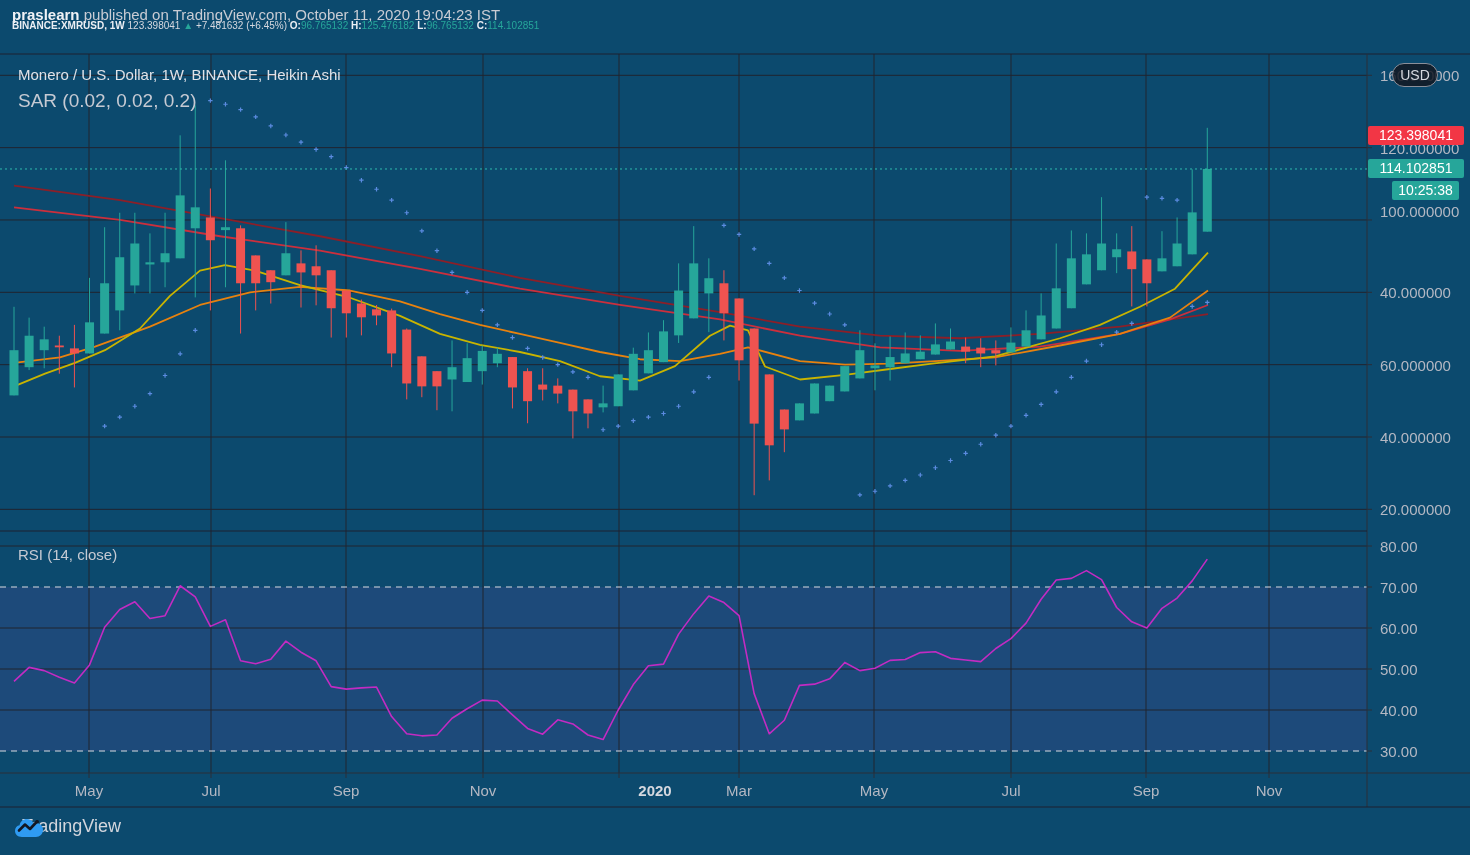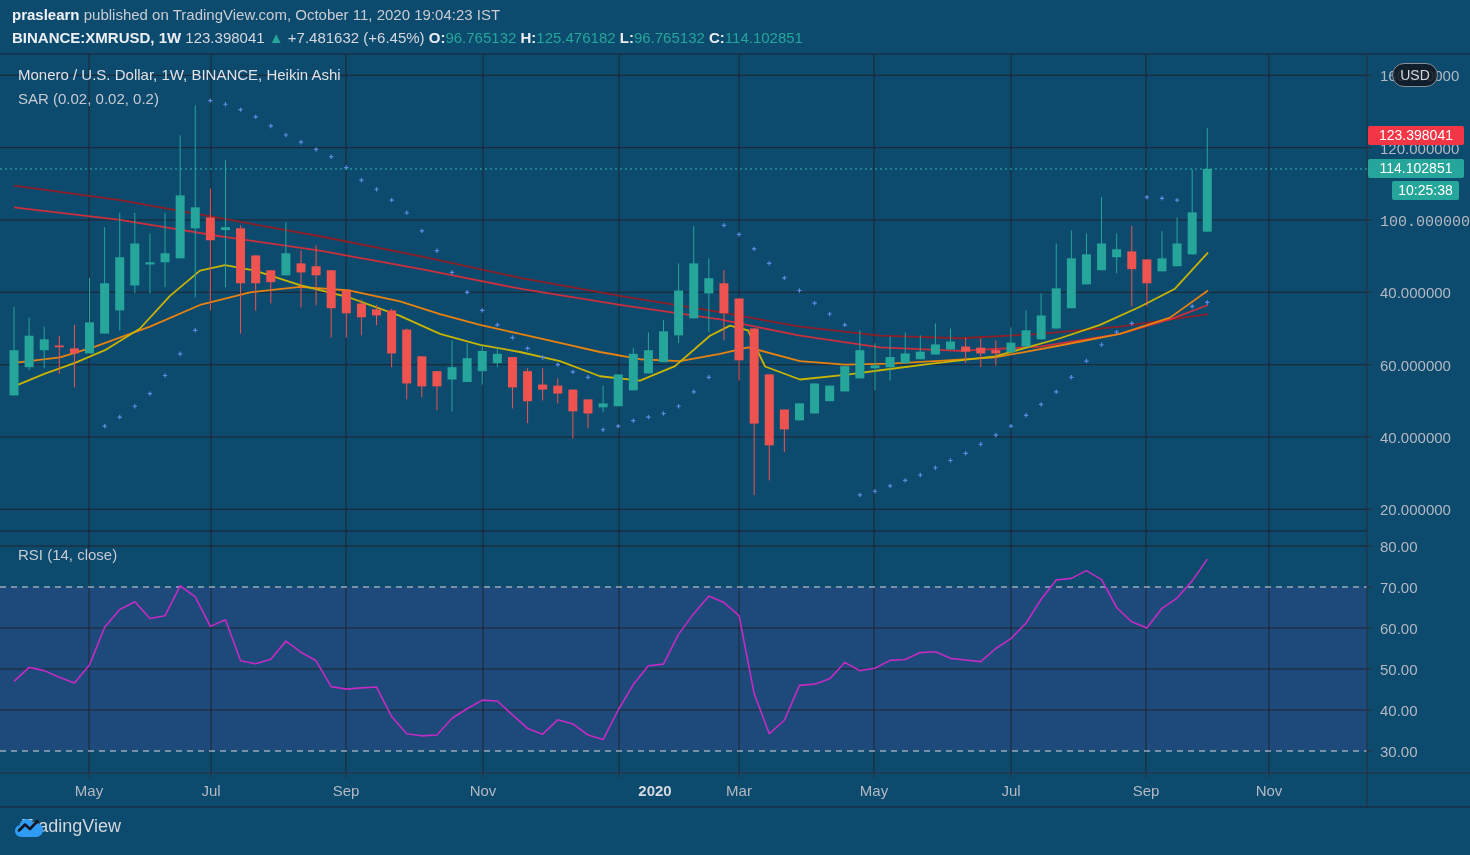--- a/index.html
+++ b/index.html
@@ -1,26 +1,26 @@
 <!DOCTYPE html>
 <html><head>
 <meta charset="utf-8">
 <style>
   html,body{margin:0;padding:0;background:#0d111a;}
   .app{position:relative;width:1470px;height:855px;background:#0c4a6e;overflow:hidden;
        font-family:"Liberation Sans",sans-serif;-webkit-font-smoothing:antialiased;}
   .hdr1{position:absolute;left:12px;top:6px;font-size:15px;color:#c9ccd4;white-space:pre;}
   .hdr1 b{color:#f0f2f6;}
-  .hdr2{position:absolute;left:12px;top:29px;font-size:15px;color:#d5d8df;white-space:pre;}
+  .hdr2{position:absolute;left:12px;top:20px;font-size:10px;color:#d5d8df;white-space:pre;}
   .hdr2 .sym{font-weight:bold;color:#eceff4;}
   .hdr2 .teal{color:#26a69a;}
   .hdr2 .lbl{font-weight:bold;color:#eceff4;}
   .legend{position:absolute;left:18px;top:66px;z-index:5;}
   .legend .t{font-size:15px;font-weight:normal;color:#dfe2e8;margin-bottom:7px;}
-  .legend .s{font-size:15px;color:#c6cad3;margin-bottom:5px;}
+  .legend .s{font-size:19px;color:#c6cad3;margin-bottom:5px;}
   .rsi-legend{position:absolute;left:18px;top:546px;font-size:15px;color:#c6cad3;z-index:5;}
   svg{position:absolute;left:0;top:0;}
   .usd{position:absolute;left:1392px;top:63px;width:44px;height:22px;border:1px solid #8a8f9a;
        border-radius:12px;color:#d5d8df;font-size:14px;text-align:center;line-height:22px;
        background:rgba(19,23,34,.85);z-index:6;cursor:pointer;}
   .tag{position:absolute;left:1368px;width:96px;height:19px;color:#fff;font-size:14px;
        text-align:center;line-height:19px;z-index:6;border-radius:2px;}
   .tick-label{position:absolute;left:1380px;font-size:15px;color:#b4b8c3;z-index:4;}
   .time-label{position:absolute;top:782px;font-size:15px;color:#b4b8c3;transform:translateX(-50%);z-index:4;}
   .time-label.bold{font-weight:bold;color:#d5d8df;}
@@ -340,21 +340,21 @@
 
   <div class="usd">USD</div>
 
   <div class="tag" id="tag-last" style="background: rgb(242, 54, 69); top: 125.849px;">123.398041</div>
   <div class="tag" id="tag-close" style="background: rgb(38, 166, 154); top: 159.47px;">114.102851</div>
   <div class="tag" id="tag-countdown" style="background: rgb(38, 166, 154); top: 180.97px; left: 1392px; width: 67px;">10:25:38</div>
 
   <div id="price-axis">
       <div class="tick-label" style="top: 67.3px;">160.000000</div>
       <div class="tick-label" style="top: 139.64px;">120.000000</div>
-      <div class="tick-label" style="top: 214px; font-family: Liberation Mono, monospace;">100.000000</div>
+      <div class="tick-label" style="top: 203px;">100.000000</div>
       <div class="tick-label" style="top: 284.32px;">40.000000</div>
       <div class="tick-label" style="top: 356.66px;">60.000000</div>
       <div class="tick-label" style="top: 429px;">40.000000</div>
       <div class="tick-label" style="top: 501.34px;">20.000000</div>
       <div class="tick-label" style="top: 538px;">80.00</div>
       <div class="tick-label" style="top: 579px;">70.00</div>
       <div class="tick-label" style="top: 620px;">60.00</div>
       <div class="tick-label" style="top: 661px;">50.00</div>
       <div class="tick-label" style="top: 702px;">40.00</div>
       <div class="tick-label" style="top: 743px;">30.00</div>

